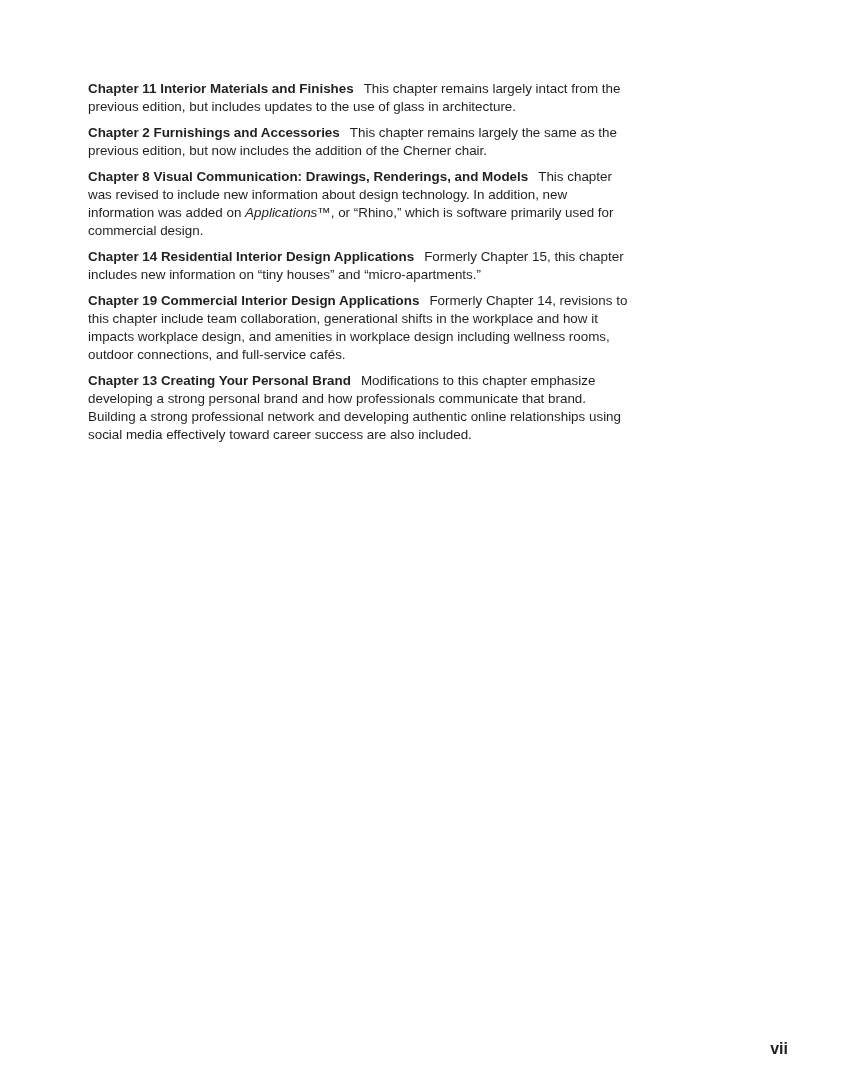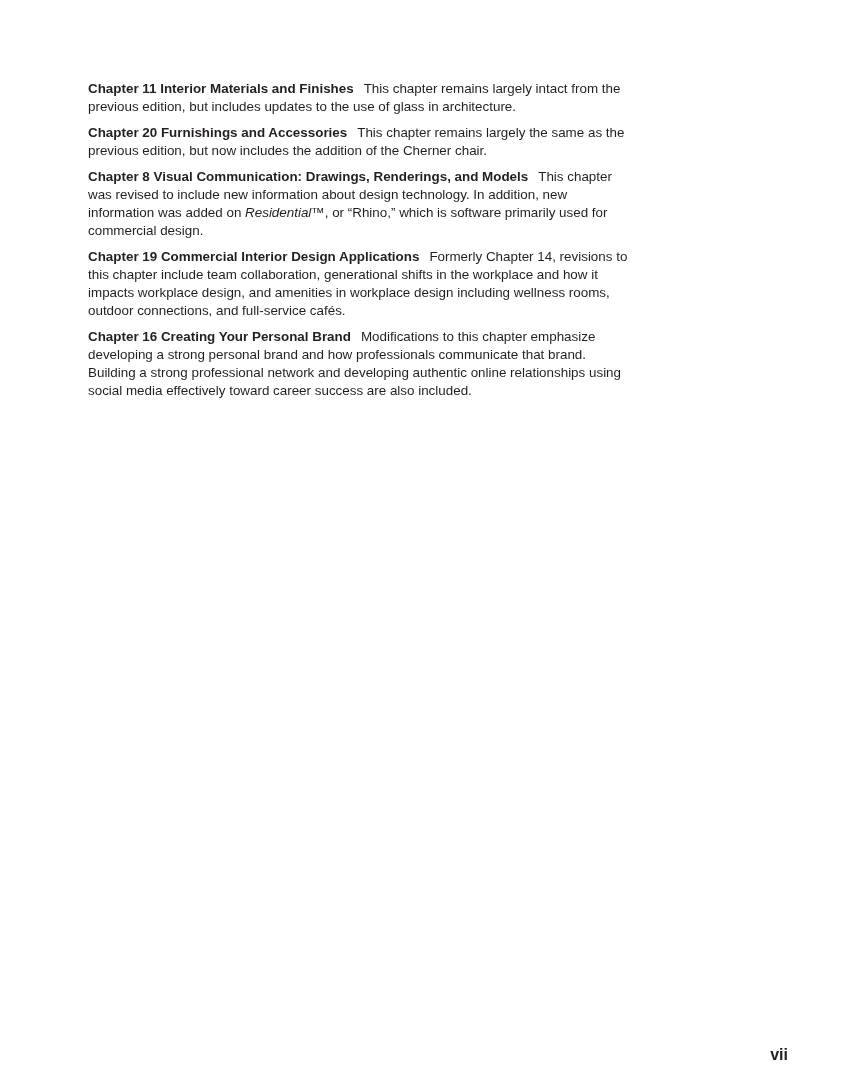--- a/index.html
+++ b/index.html
@@ -33,37 +33,39 @@
       display: inline-block;
       width: 10px;
     }
     .page-number {
       position: absolute;
       right: 61px;
       top: 1040px;
       font-size: 16px;
       font-weight: bold;
       color: #231f20;
-      margin-top: 6px;
     }
   </style>
 </head>
 <body>
 
 <div class="content">
   <p class="entry">
     <span class="title">Chapter 11 Interior Materials and Finishes</span><span class="gap"></span><span>This chapter remains largely intact from the previous edition, but includes updates to the use of glass in architecture.</span>
   </p>
   <p class="entry">
-    <span class="title">Chapter 20 Furnishings and Accessories</span><span class="gap"></span><span>This chapter remains largely the same as the previous edition, but now includes the addition of the Cherner chair.</span>
+    <span class="title">Chapter 2 Furnishings and Accessories</span><span class="gap"></span><span>This chapter remains largely the same as the previous edition, but now includes the addition of the Cherner chair.</span>
   </p>
   <p class="entry">
-    <span class="title">Chapter 8 Visual Communication: Drawings, Renderings, and Models</span><span class="gap"></span><span>This chapter was revised to include new information about design technology. In addition, new information was added on </span><em>Residential</em><span>™, or “Rhino,” which is software primarily used for commercial design.</span>
+    <span class="title">Chapter 8 Visual Communication: Drawings, Renderings, and Models</span><span class="gap"></span><span>This chapter was revised to include new information about design technology. In addition, new information was added on </span><em>Applications</em><span>™, or “Rhino,” which is software primarily used for commercial design.</span>
+  </p>
+  <p class="entry">
+    <span class="title">Chapter 14 Residential Interior Design Applications</span><span class="gap"></span><span>Formerly Chapter 15, this chapter includes new information on “tiny houses” and “micro-apartments.”</span>
   </p>
   <p class="entry">
     <span class="title">Chapter 19 Commercial Interior Design Applications</span><span class="gap"></span><span>Formerly Chapter 14, revisions to this chapter include team collaboration, generational shifts in the workplace and how it impacts workplace design, and amenities in workplace design including wellness rooms, outdoor connections, and full-service cafés.</span>
   </p>
   <p class="entry">
-    <span class="title">Chapter 16 Creating Your Personal Brand</span><span class="gap"></span><span>Modifications to this chapter emphasize developing a strong personal brand and how professionals communicate that brand. Building a strong professional network and developing authentic online relationships using social media effectively toward career success are also included.</span>
+    <span class="title">Chapter 13 Creating Your Personal Brand</span><span class="gap"></span><span>Modifications to this chapter emphasize developing a strong personal brand and how professionals communicate that brand. Building a strong professional network and developing authentic online relationships using social media effectively toward career success are also included.</span>
   </p>
 </div>
 
 <div class="page-number">vii</div>
 
 </body></html>

